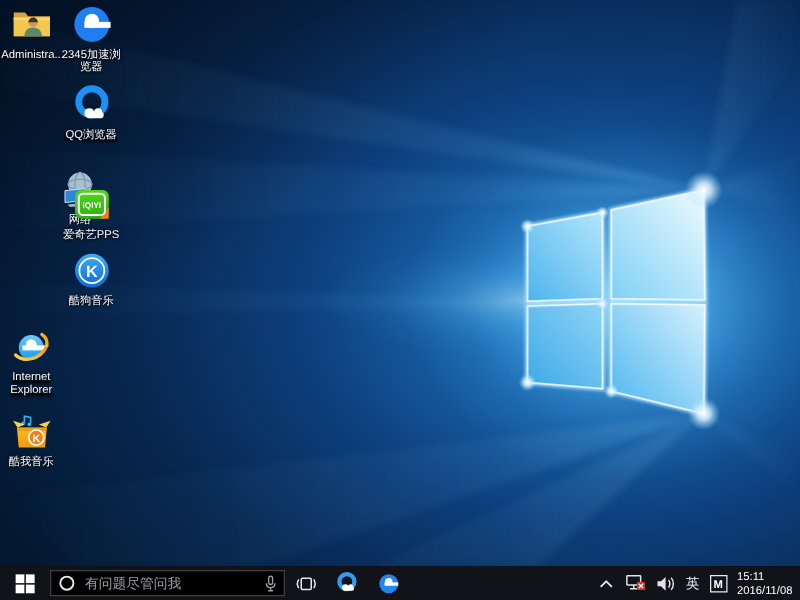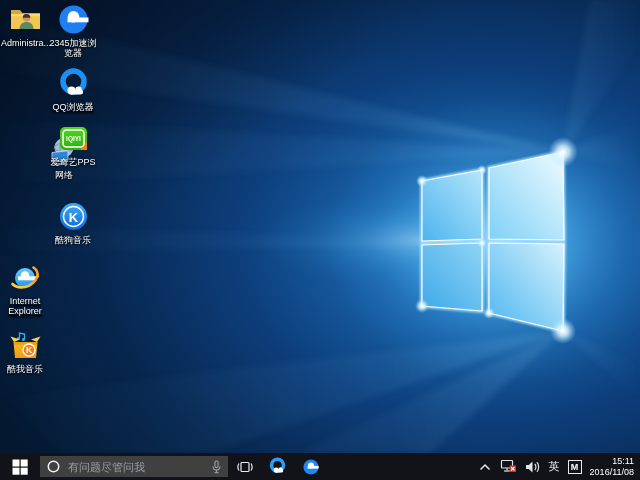--- a/index.html
+++ b/index.html
@@ -9,31 +9,31 @@
   .icon-cell{position:absolute;width:48px;text-align:center;cursor:default;}
   .icon-img{display:block;margin:0 auto;}
   .icon-label{margin-top:2px;font-size:9px;line-height:10px;color:#fff;white-space:pre-line;
     text-shadow:0 1px 2px rgba(0,0,0,.95),0 0 3px rgba(0,0,0,.8);}
   .taskbar{position:absolute;left:0;top:453px;width:640px;height:27px;background:#121318;
     display:flex;align-items:center;}
   .tb-btn{height:27px;border:none;background:transparent;padding:0;display:flex;
     align-items:center;justify-content:center;}
   .start-btn{width:40px;}
   .app-btn{width:33px;}
-  .search-box{display:flex;align-items:center;height:21px;width:188px;background:#404040;
+  .search-box{display:flex;align-items:center;height:21px;width:188px;background:#000000;
     border:1px solid #3e4044;box-sizing:border-box;padding:0 5px;gap:5px;flex:none;}
   .search-input{flex:1;min-width:0;background:transparent;border:none;outline:none;
     color:#9aa0a6;font-size:11px;font-family:inherit;}
   .search-input::placeholder{color:#9aa0a6;opacity:1;}
   .tray{margin-left:auto;display:flex;align-items:center;height:27px;}
   .tray-item{height:27px;display:flex;align-items:center;justify-content:center;padding:0 4px;color:#e8eaed;}
   .ime-lang{font-size:11px;color:#f0f2f4;}
   .ime-mode{width:14px;height:14px;border:1px solid #e8eaed;display:flex;align-items:center;
     justify-content:center;font-size:9px;font-weight:bold;color:#fff;box-sizing:border-box;}
-  .clock{text-align:right;font-size:9px;line-height:11px;color:#fff;padding:0 6px 0 4px;}
+  .clock{font-size:9px;line-height:11px;color:#fff;padding:0 6px 0 4px;}
 </style>
 </head>
 <body>
 
 <div class="desktop">
 
   <svg class="wallpaper" viewBox="0 0 640 453" preserveAspectRatio="none">
     <defs>
       <radialGradient id="bgG" cx="0.76" cy="0.54" r="0.85">
         <stop offset="0" stop-color="#2f9ade"></stop>
@@ -167,21 +167,21 @@
     <svg class="icon-img" width="33" height="33" viewBox="0 0 33 33">
       <circle cx="16" cy="12.5" r="9.5" fill="#a8bfd0"></circle>
       <ellipse cx="16" cy="12.5" rx="4.2" ry="9.5" fill="none" stroke="#7d9cb4" stroke-width="1.1"></ellipse>
       <ellipse cx="16" cy="12.5" rx="9.5" ry="4.2" fill="none" stroke="#7d9cb4" stroke-width="1.1"></ellipse>
       <polygon points="4,17.5 20,15.8 20,25.5 4,27" fill="#2e86d8" stroke="#cfe4f7" stroke-width="0.8"></polygon>
       <polygon points="6,28.5 18,27.3 20.5,29.5 8,30.5" fill="#9fb6c8"></polygon>
     </svg>
     <div class="icon-label">网络</div>
   </div>
 
-  <div class="icon-cell" style="left:49px;top:122px;">
+  <div class="icon-cell" style="left:49px;top:147px;">
     <svg class="icon-img" width="33" height="33" viewBox="0 0 33 33">
       <defs>
         <linearGradient id="iqg" x1="0" y1="0" x2="0" y2="1">
           <stop offset="0" stop-color="#52d61f"></stop>
             <stop offset="1" stop-color="#2fae10"></stop>
         </linearGradient>
       </defs>
       <rect x="3" y="5" width="27" height="23" rx="5" fill="url(#iqg)"></rect>
       <polygon points="23,28 30,19 30,28" fill="#ef7f12"></polygon>
       <rect x="6" y="8" width="21" height="17" rx="3.5" fill="none" stroke="#fff" stroke-width="1.6"></rect>

